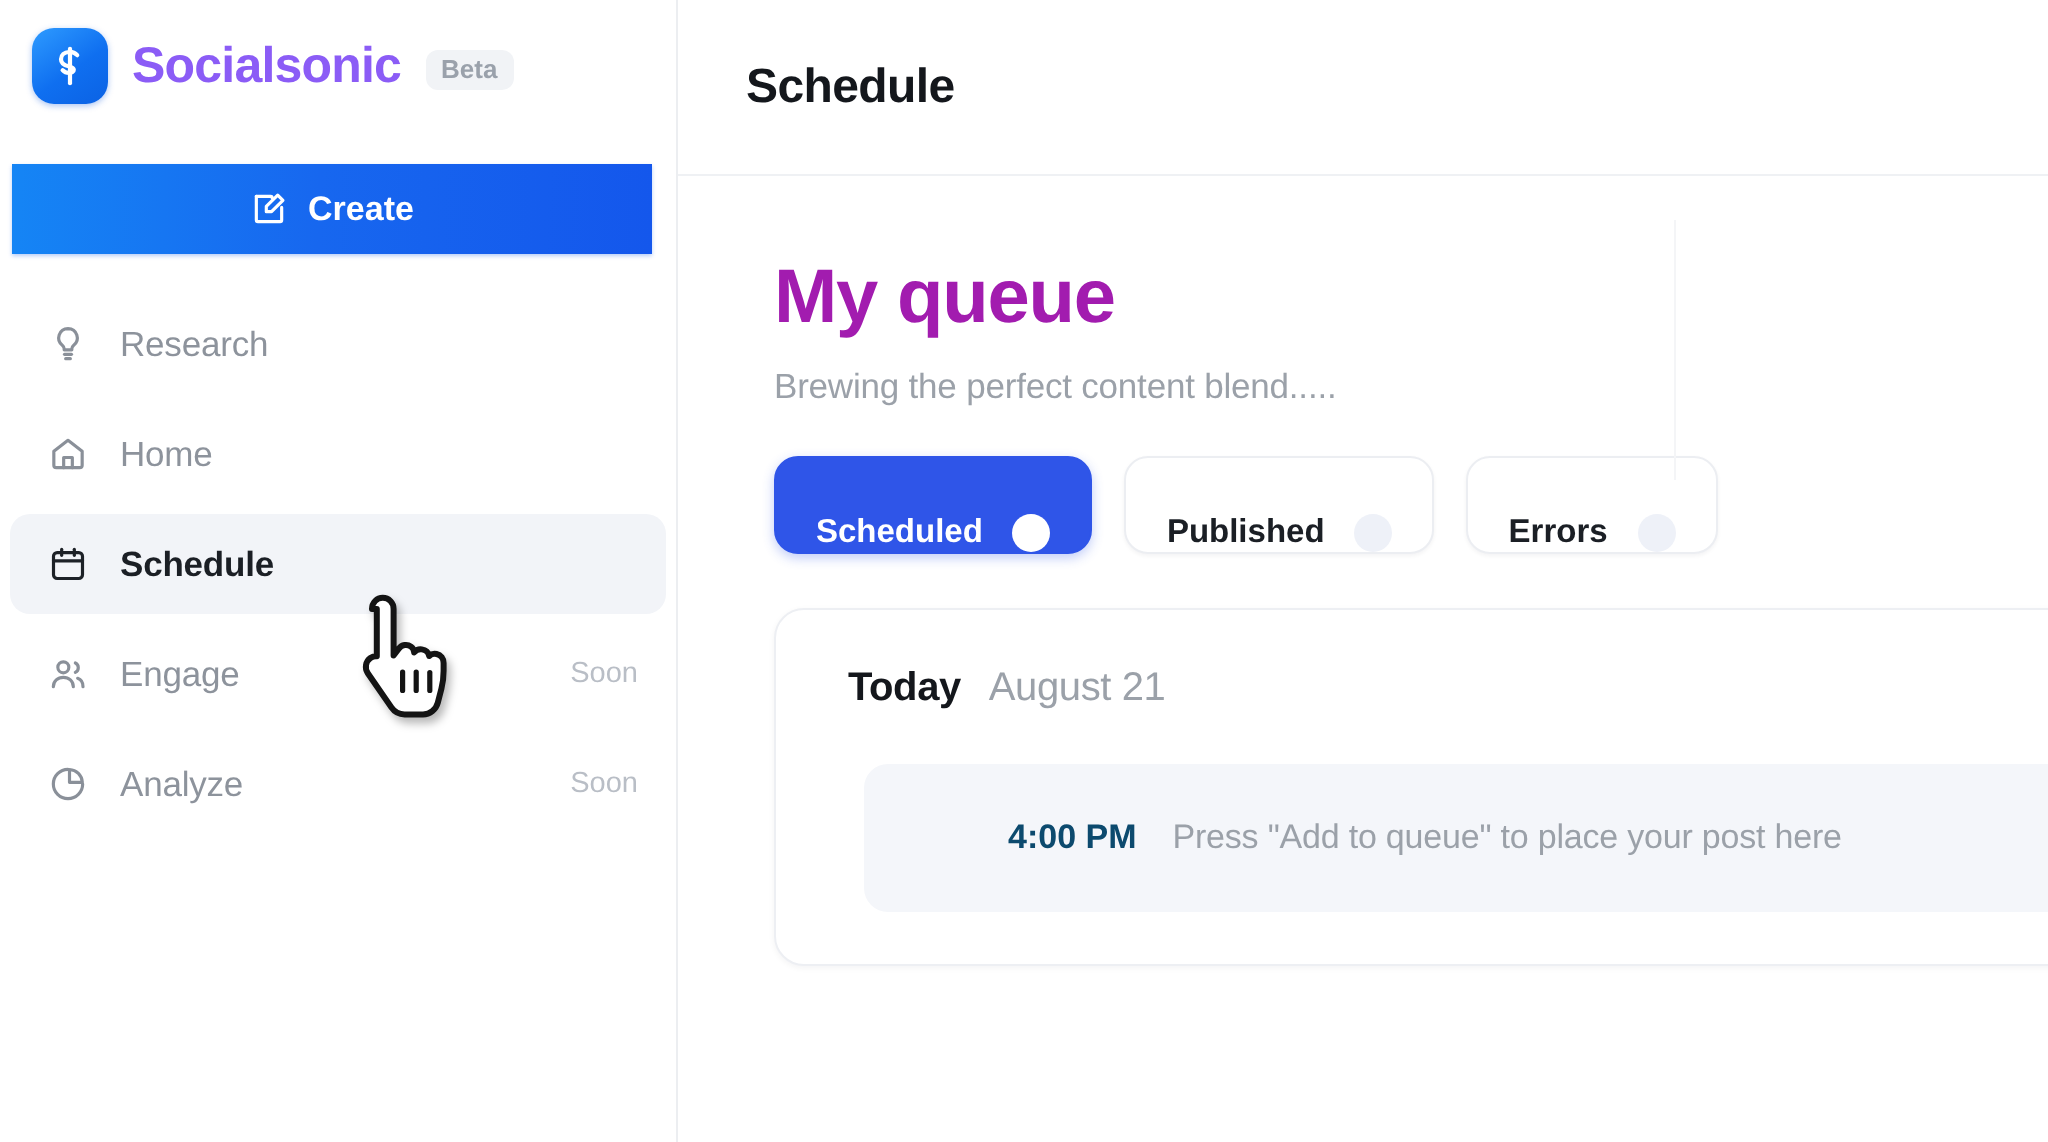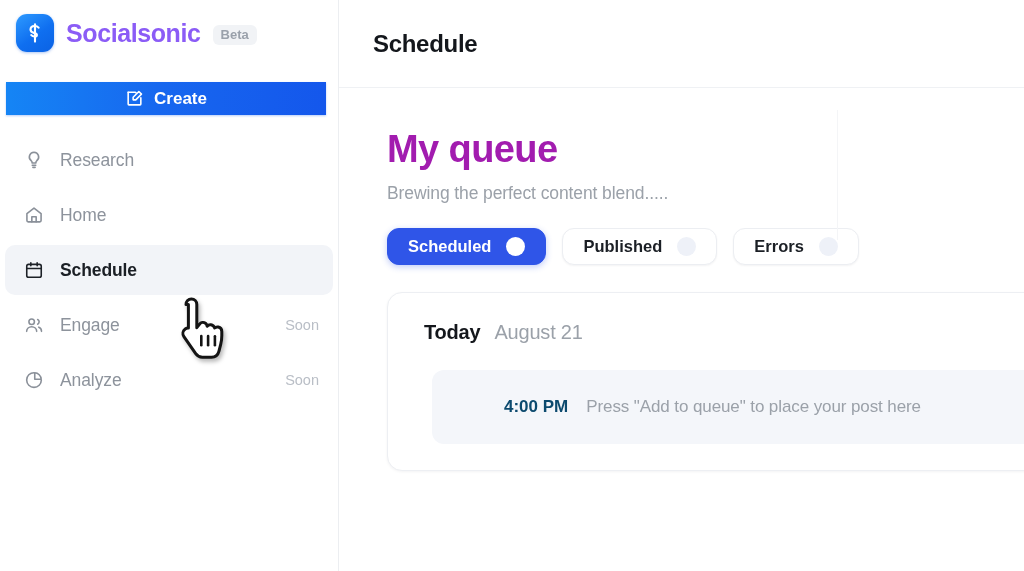--- a/index.html
+++ b/index.html
@@ -70,21 +70,21 @@
     line-height: 1;
     margin-top: 4px;
   }
 
   .create-btn {
     display: flex;
     align-items: center;
     justify-content: center;
     gap: 10px;
     margin: 16px 13px 0 6px;
-    height: 33px;
+    height: 45px;
     border-radius: 0;
     background: linear-gradient(92deg, #1585f5 0%, #1767ef 48%, #1457ec 100%);
     color: #ffffff;
     font-size: 17px;
     font-weight: 700;
     cursor: pointer;
     border: none;
     box-shadow: 0 1px 2px rgba(16,90,230,0.30);
     user-select: none;
     width: 320px;
@@ -178,23 +178,23 @@
   }
 
   .tabs {
     margin-top: 24px;
     display: flex;
     gap: 16px;
   }
 
   .tab {
     display: flex;
-    align-items: center;
+    align-items: flex-end;
     gap: 15px;
-    height: 37px;
+    height: 49px;
     padding: 0 20px;
     border-radius: 12px;
     font-size: 16.5px;
     font-weight: 600;
     cursor: pointer;
     user-select: none;
     background: #ffffff;
     color: #1b1f25;
     border: 1px solid #eceef2;
     box-shadow: 0 1px 2px rgba(18,24,40,0.05);

